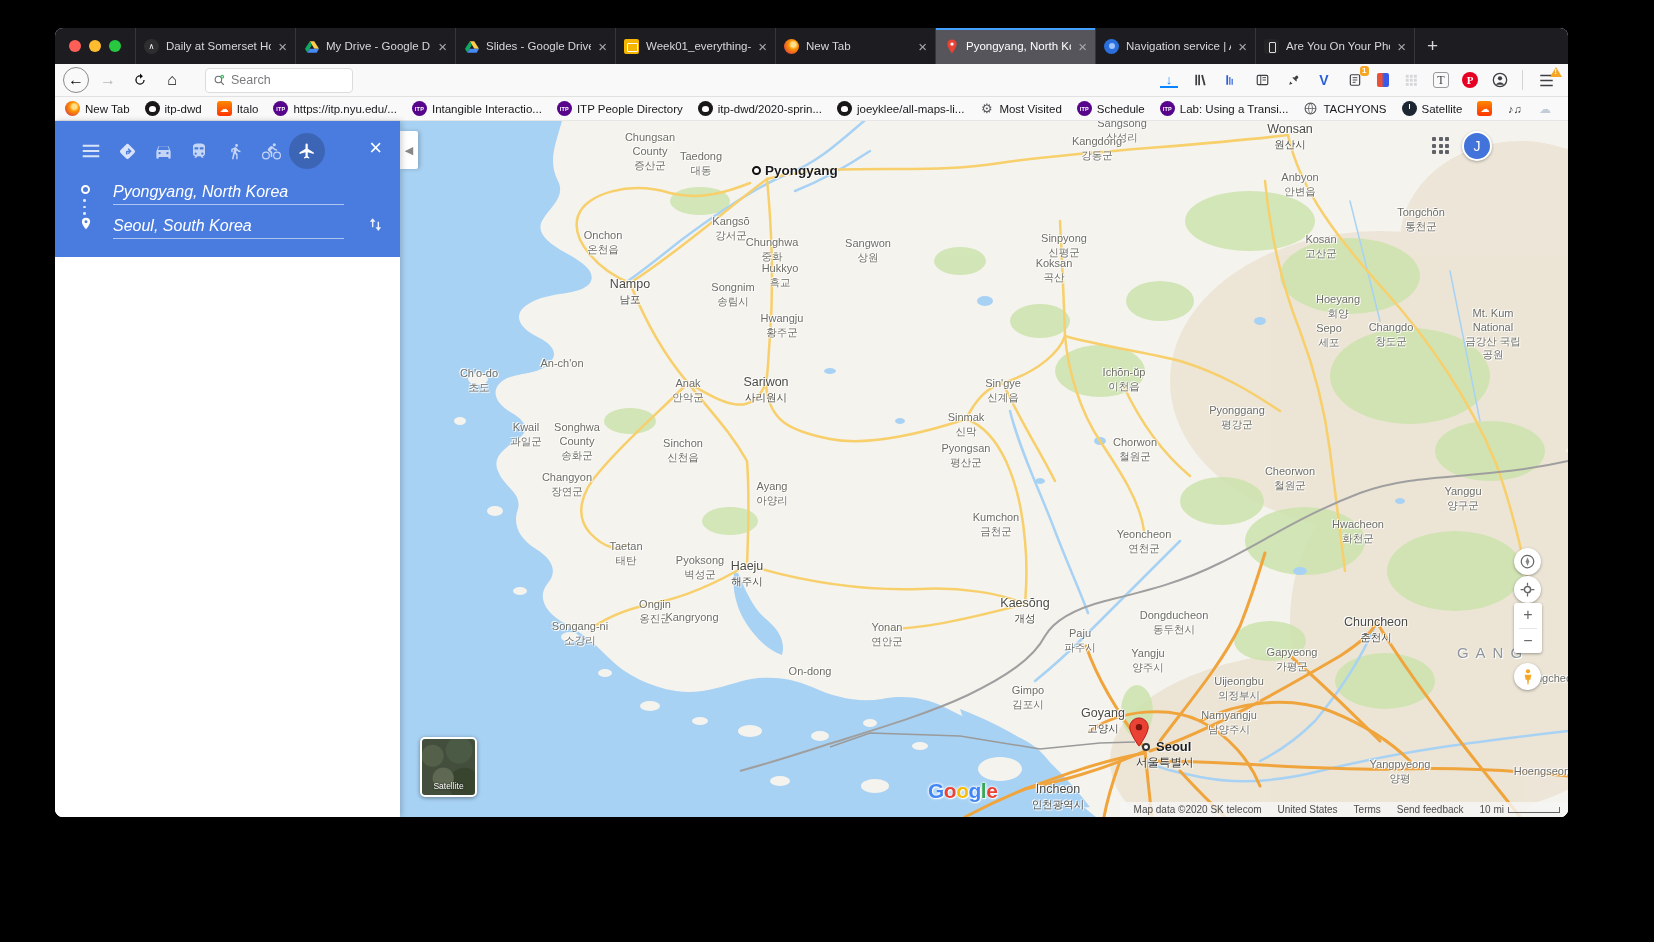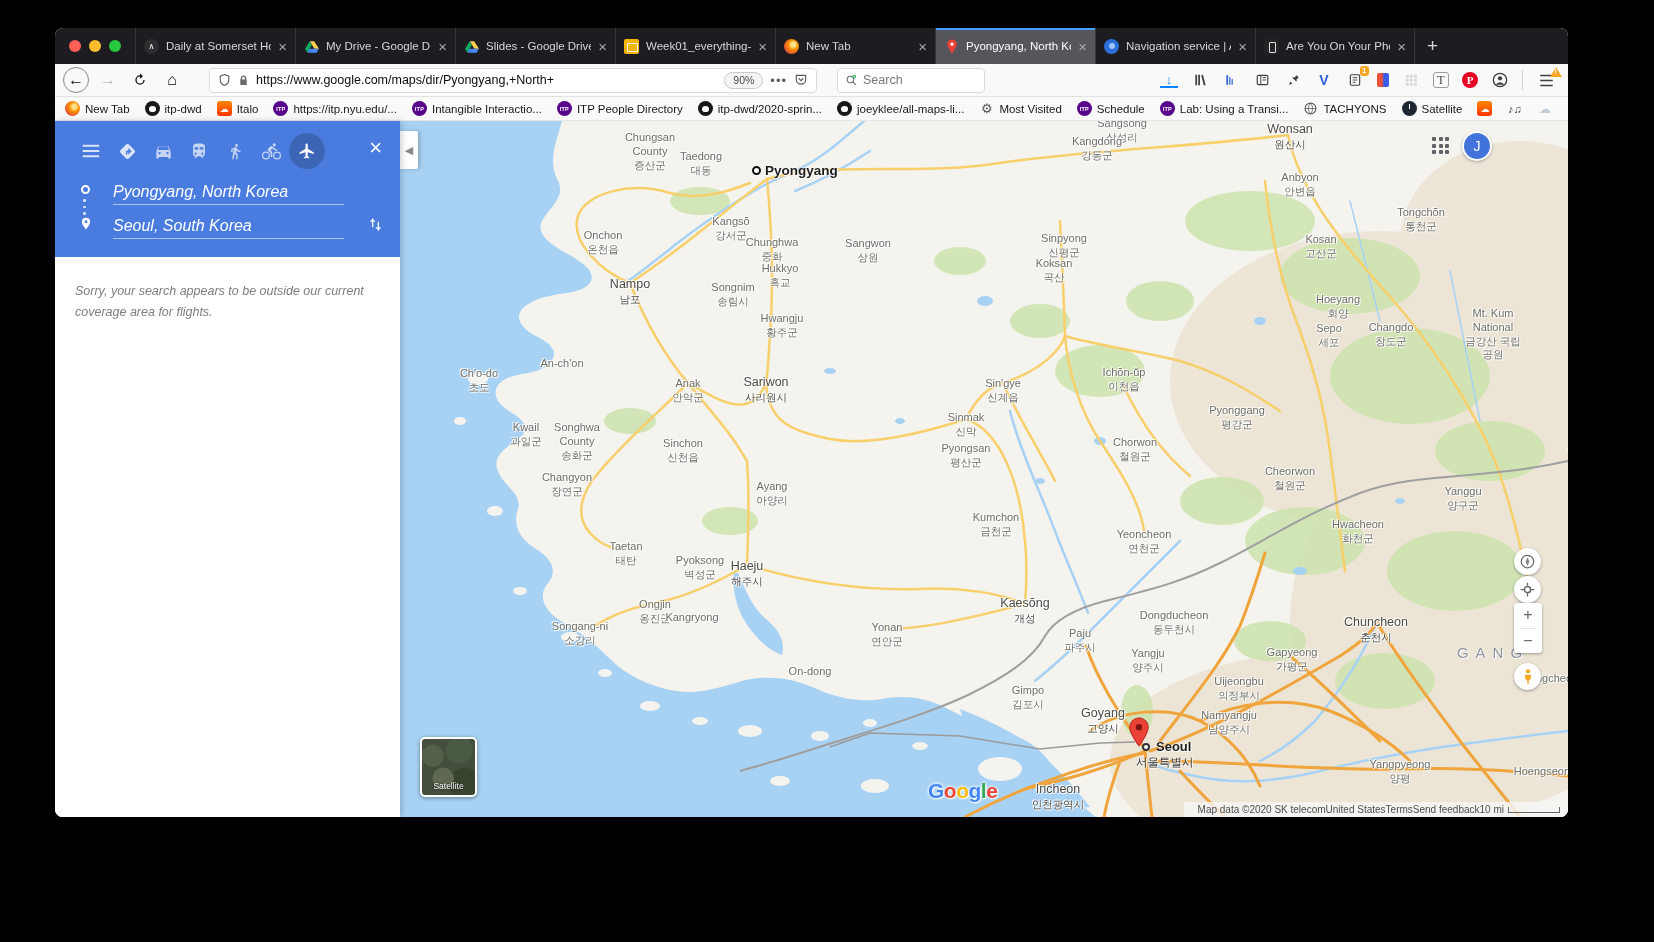--- a/index.html
+++ b/index.html
@@ -99,21 +99,21 @@
   .pyo .ring { width:9px; height:9px; border:2.5px solid #111; border-radius:50%; background:#fff; }
   .pyo .nm { font-size:13.5px; font-weight:bold; color:#1c1c1c; text-shadow:0 0 2px #fff,0 0 2px #fff,1px 1px 0 #fff; }
   .seoul-g { position:absolute; left:728px; top:596px; pointer-events:none; }
   .seoul-g .ring { position:absolute; left:14px; top:26px; width:8px; height:8px; border:2px solid #333; border-radius:50%; background:#fff; }
   .seoul-g .nm { position:absolute; left:28px; top:22px; font-size:13px; font-weight:bold; color:#1c1c1c; text-shadow:0 0 2px #fff,1px 1px 0 #fff; }
   .seoul-g .ko { position:absolute; left:8px; top:38px; font-size:11.5px; color:#333; white-space:nowrap; text-shadow:0 0 2px #fff,1px 1px 0 #fff; }
   .region-lbl { position:absolute; transform:translateX(-50%); color:#8e959c; font-size:15px; letter-spacing:7px; text-shadow:0 0 2px #fff,1px 1px 0 #fff; pointer-events:none; }
   .satellite { position:absolute; left:20px; top:616px; width:57px; height:60px; border-radius:5px; border:2px solid #fff; box-shadow:0 1px 4px rgba(0,0,0,.4); background:radial-gradient(circle at 20% 30%, #55604a 0 18%, transparent 20%),radial-gradient(circle at 70% 20%, #4a5a44 0 22%, transparent 24%),radial-gradient(circle at 40% 70%, #5e6852 0 20%, transparent 22%),radial-gradient(circle at 80% 80%, #39442f 0 25%, transparent 27%),#434e3c; display:flex; align-items:flex-end; justify-content:center; }
   .satellite span { color:#fff; font-size:8.5px; padding-bottom:4px; text-shadow:0 0 2px #000; }
   .glogo { position:absolute; left:528px; top:658px; font-size:21px; font-weight:bold; letter-spacing:-.5px; text-shadow:0 0 3px #fff,0 0 3px #fff,1px 1px 0 rgba(255,255,255,.8); pointer-events:none; }
-  .attrbar { position:absolute; right:0; bottom:0; height:15px; background:rgba(245,245,245,.82); display:flex; align-items:center; padding:0 8px 0 14px; font-size:10px; color:#4d4d4d; }
+  .attrbar { position:absolute; right:0; bottom:0; height:15px; background:rgba(245,245,245,.82); display:flex; align-items:center; gap:16px; padding:0 8px 0 14px; font-size:10px; color:#4d4d4d; }
   .attrbar .scale { display:flex; align-items:flex-end; gap:4px; }
   .attrbar .sline { width:52px; height:6px; border:1.5px solid #666; border-top:none; margin-bottom:2px; }
   .appsgrid { position:absolute; left:1032px; top:16px; width:18px; height:18px; display:grid; grid-template-columns:repeat(3,4px); grid-template-rows:repeat(3,4px); gap:2.5px; }
   .appsgrid i { background:#5f6368; border-radius:1px; }
   .avatar { position:absolute; left:1062px; top:10px; width:30px; height:30px; border-radius:50%; background:#4273db; color:#fff; font-size:14px; display:flex; align-items:center; justify-content:center; border:2px solid #fff; box-shadow:0 1px 3px rgba(0,0,0,.3); }
   .ctl-circle { position:absolute; width:27px; height:27px; border-radius:50%; background:#fff; box-shadow:0 1px 3px rgba(0,0,0,.35); display:flex; align-items:center; justify-content:center; }
   .zoomctl { position:absolute; left:1114px; top:482px; width:28px; height:50px; background:#fff; border-radius:3px; box-shadow:0 1px 3px rgba(0,0,0,.35); display:flex; flex-direction:column; }
   .zoomctl button { flex:1; border:none; background:none; font-size:16px; color:#666; line-height:1; }
   .zoomctl .zdiv { height:1px; background:#e5e5e5; margin:0 5px; }
   .pegman-btn { left:1114px; top:542px; }
@@ -193,35 +193,20 @@
 
   <div class="toolbar">
     <div class="navbtn back">←</div>
     <div class="navbtn fwd">→</div>
     <div class="navbtn">
       <svg width="14" height="14" viewBox="0 0 24 24">
           <path d="M12 4a8 8 0 108 8h-2.2A5.8 5.8 0 1112 6.2V10l5-4.5L12 1z" fill="#0c0c0d"></path>
         </svg>
     </div>
     <div class="navbtn">⌂</div>
-    <div class="urlbar">
-      <svg width="13" height="14" viewBox="0 0 24 24">
-          <path d="M12 2l8 3v6c0 5-3.5 9.3-8 11-4.5-1.7-8-6-8-11V5z" fill="none" stroke="#5a5a5e" stroke-width="2"></path>
-        </svg>
-      <svg width="11" height="13" viewBox="0 0 24 24">
-          <path d="M6 10V7a6 6 0 0112 0v3h1v12H5V10zm3 0h6V7a3 3 0 00-6 0z" fill="#6a6a6e"></path>
-        </svg>
-      <span class="url">https://www.google.com/maps/dir/Pyongyang,+North+</span>
-      <span class="zoombadge">90%</span>
-      <span class="dots3">•••</span>
-      <svg width="14" height="14" viewBox="0 0 24 24">
-          <path d="M4 4h16v7a8 8 0 01-16 0z" fill="none" stroke="#5a5a5e" stroke-width="2"></path>
-          <path d="M8 9l4 4 4-4" fill="none" stroke="#5a5a5e" stroke-width="2"></path>
-        </svg>
-    </div>
     <div class="searchbox">
       <svg width="13" height="13" viewBox="0 0 24 24">
           <circle cx="10" cy="10" r="6" fill="none" stroke="#6a6a6e" stroke-width="2"></circle>
           <path d="M15 15l5 5" stroke="#6a6a6e" stroke-width="2"></path>
           <circle cx="17" cy="5" r="3.4" fill="#30b15c"></circle>
           <path d="M17 3.4v3.2M15.4 5h3.2" stroke="#fff" stroke-width="1.1"></path>
         </svg>
       <span>Search</span>
     </div>
     <div class="extrow">
@@ -408,23 +393,20 @@
               <svg width="14" height="17" viewBox="0 0 24 24">
                   <path d="M12 2a7 7 0 00-7 7c0 5.2 7 13 7 13s7-7.8 7-13a7 7 0 00-7-7zm0 9.5A2.5 2.5 0 1114.5 9 2.5 2.5 0 0112 11.5z" fill="#fff"></path>
                 </svg></span>
             <span>Seoul, South Korea</span>
           </div>
           <button class="swapbtn">
             <svg width="17" height="19" viewBox="0 0 24 24" fill="rgba(255,255,255,.9)">
                 <path d="M8 3L4 8h3v8h2V8h3zM16 21l4-5h-3V8h-2v8h-3z"></path>
               </svg></button>
         </div>
-      </div>
-      <div class="panel-body">
-        <p class="coverage-msg">Sorry, your search appears to be outside our current coverage area for flights.</p>
       </div>
     </div>
     <div class="collapse-tab">◀</div>
 
     <div class="map">
       <svg class="base" width="1168" height="696" viewBox="0 0 1168 696">
         <rect width="1168" height="696" fill="#f5f3ee"></rect>
 
         <g fill="#eae1cf" opacity=".75">
           <ellipse cx="980" cy="260" rx="210" ry="150"></ellipse>

